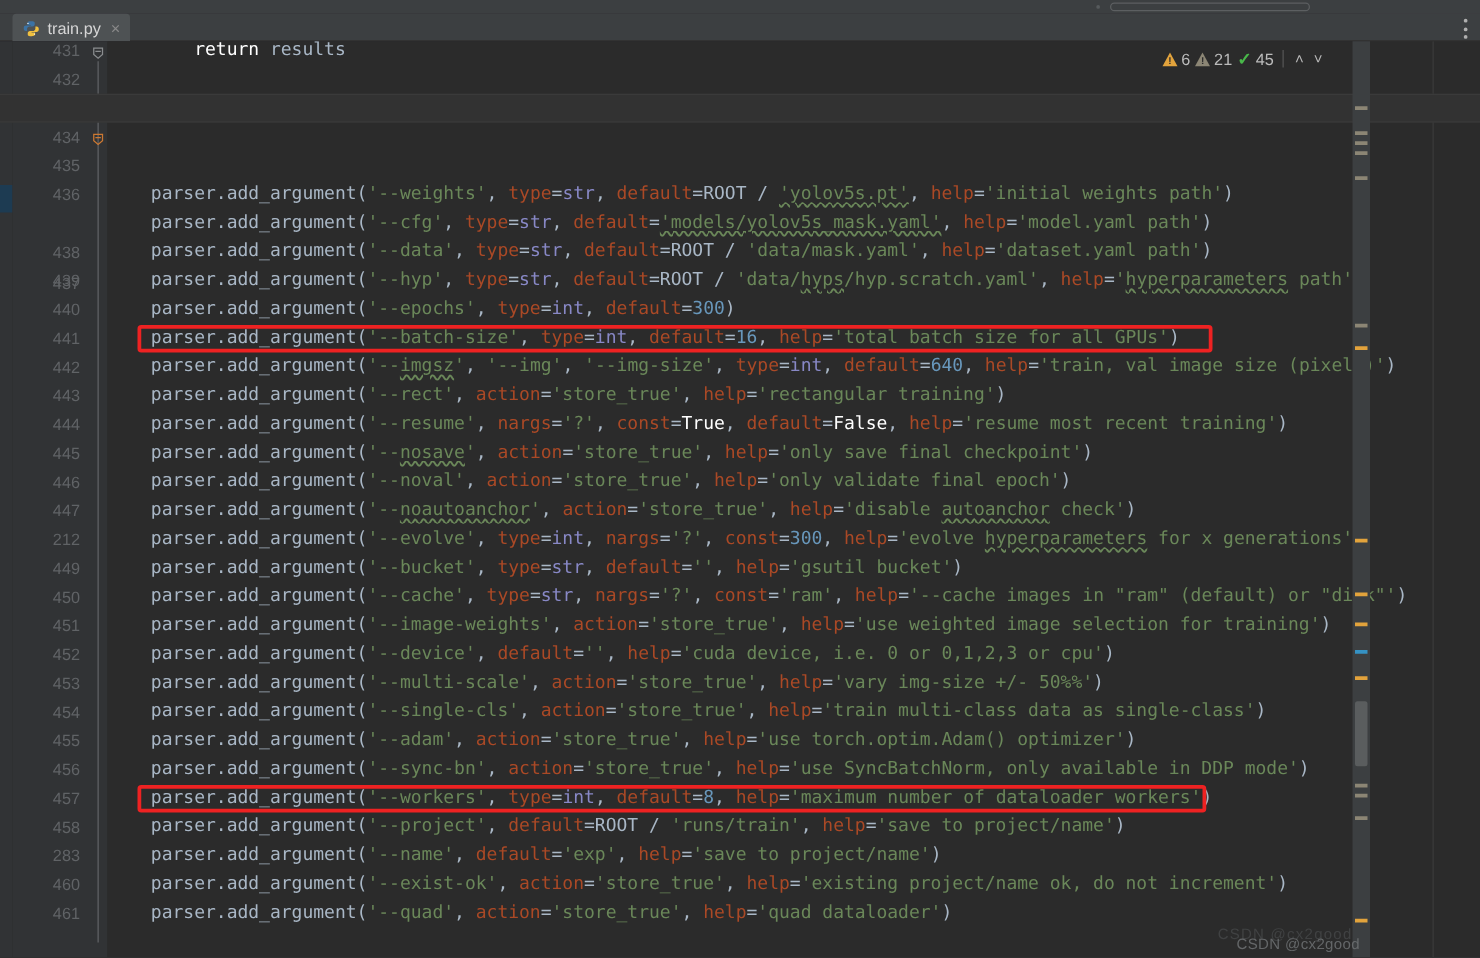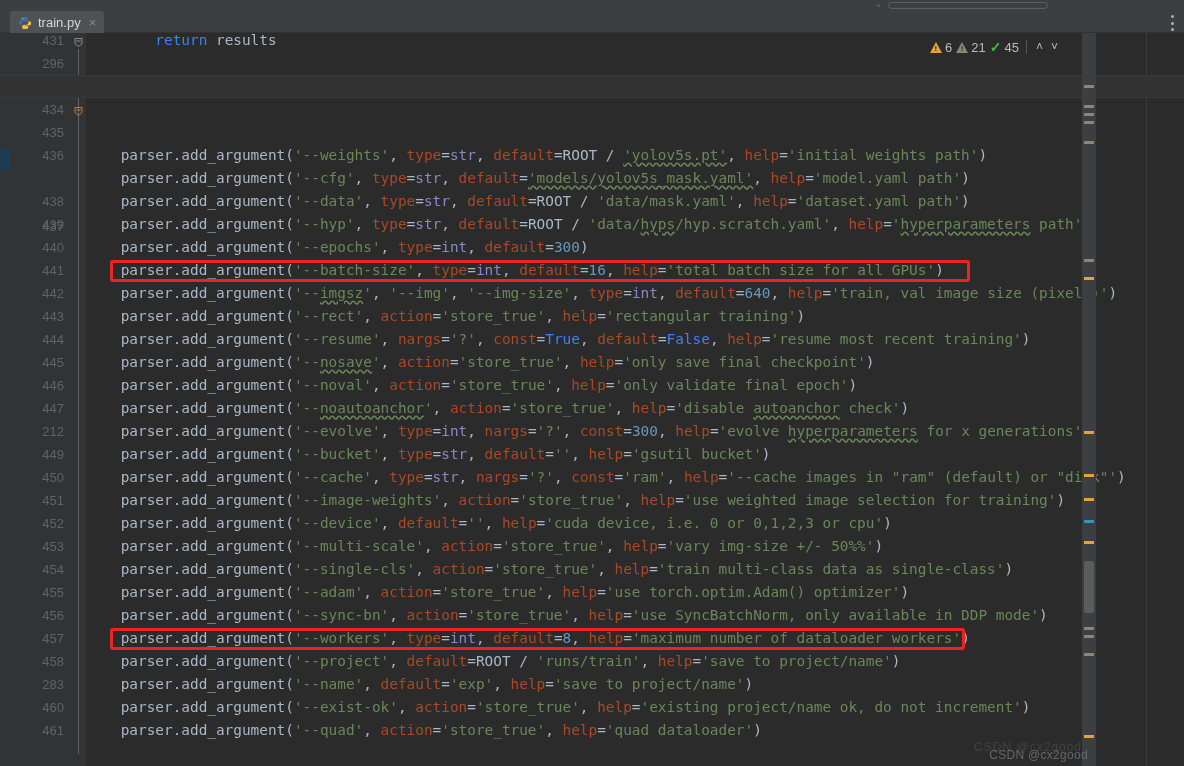--- a/index.html
+++ b/index.html
@@ -128,21 +128,21 @@
     position: absolute; left: 1060px; top: 0; width: 1px; height: 733px;
     background: #3b3b3b;
   }
   .codeline {
     position: absolute; left: 0; height: 23px; line-height: 23px;
     white-space: pre; font-family: "DejaVu Sans Mono", monospace;
     font-size: 14.4px; letter-spacing: 0px;
   }
 
   
-  .t-def  { color: #3b82f6; }      
+  .t-def  { color: #ffffff; }      
   .t-fn   { color: #ffc66d; }      
   .t-plain{ color: #a9b7c6; }      
   .t-str  { color: #6a8759; }      
   .t-num  { color: #6897bb; }      
   .t-type { color: #8888c6; }      
   .t-kwarg{ color: #aa4926; }
   .squig {
     text-decoration: underline; text-decoration-style: wavy;
     text-decoration-color: #6a8759; text-underline-offset: 2px;
   }
@@ -226,21 +226,21 @@
     <span class="chev">˄</span>
     <span class="chev">˅</span>
   </div>
 
   <div class="editor">
     <div class="leftbar">
       <div class="leftbar-mark" style="top:115px"></div>
     </div>
     <div class="gutter" id="gutter">
         <div class="gutter-num" style="top: -4px;">431</div>
-        <div class="gutter-num" style="top: 19px;">296</div>
+        <div class="gutter-num" style="top: 19px;">432</div>
         <div class="gutter-num cur" style="top: 42px;">433</div>
         <div class="gutter-num" style="top: 65px;">434</div>
         <div class="gutter-num" style="top: 88px;">435</div>
         <div class="gutter-num" style="top: 111px;">436</div>
         <div class="gutter-num" style="top: 134px; margin-top: 48px;">437</div>
         <div class="gutter-num" style="top: 157px;">438</div>
         <div class="gutter-num" style="top: 180px;">439</div>
         <div class="gutter-num" style="top: 203px;">440</div>
         <div class="gutter-num" style="top: 226px;">441</div>
         <div class="gutter-num" style="top: 249px;">442</div>

